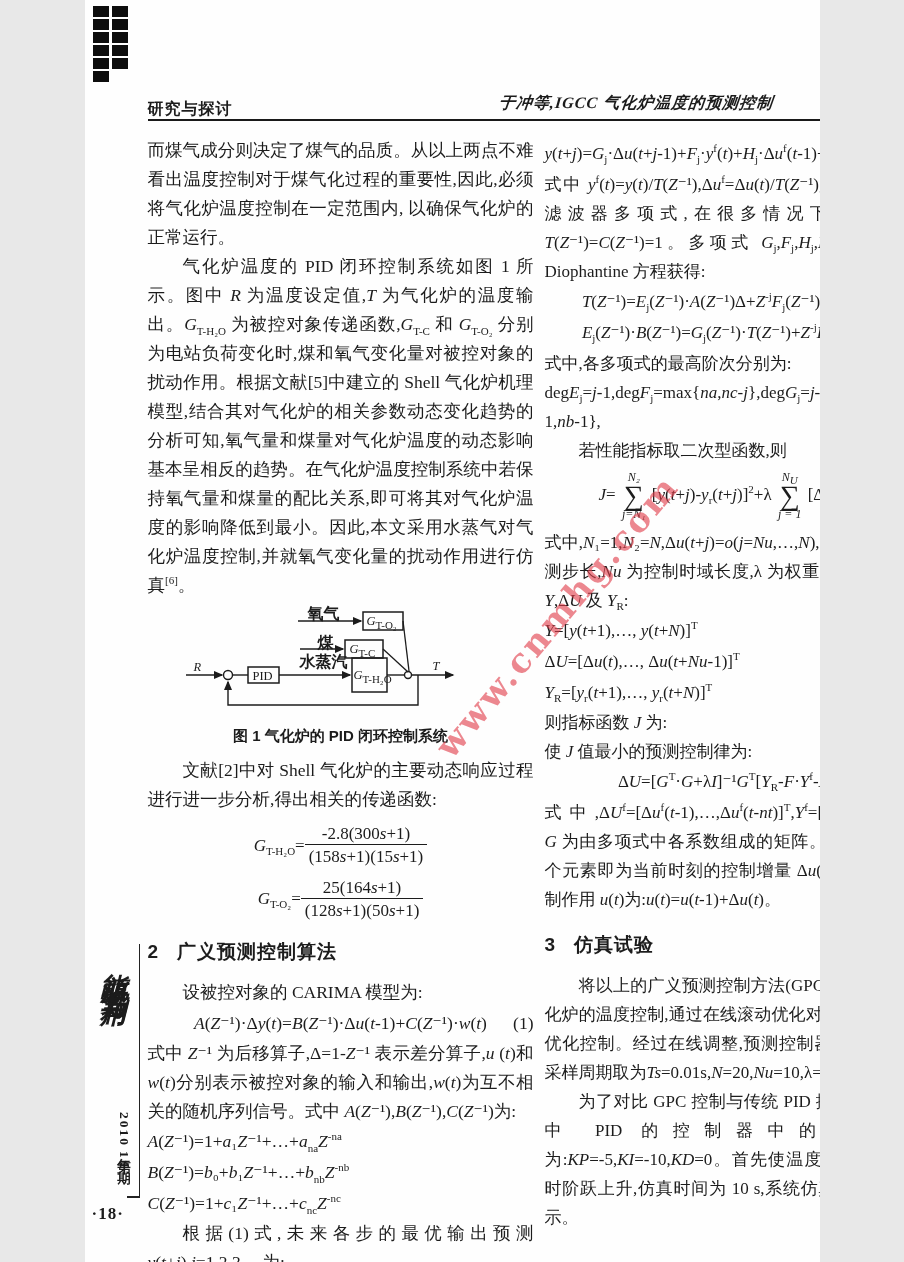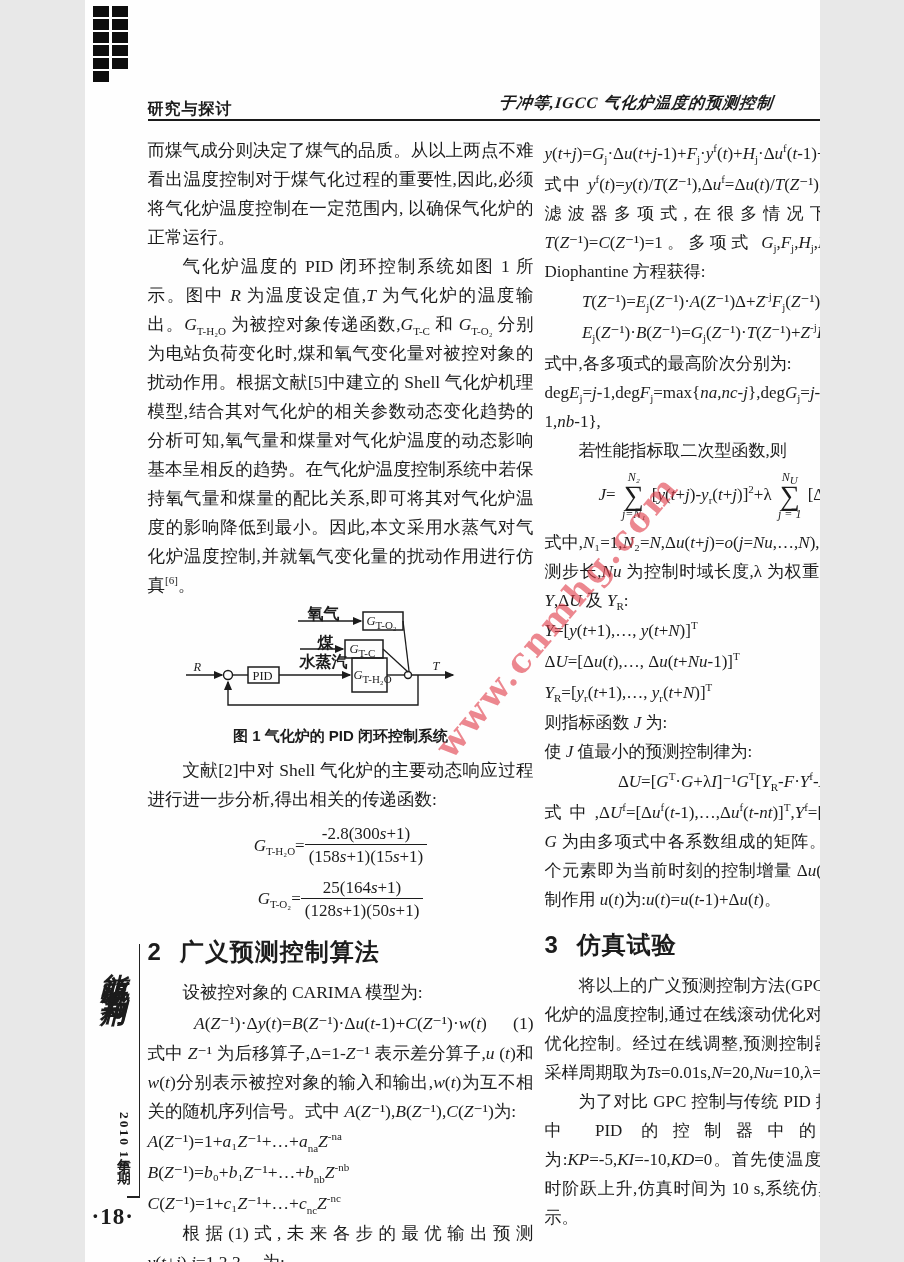--- a/index.html
+++ b/index.html
@@ -28,38 +28,38 @@
   .frac .den{display:block;border-top:1.6px solid #1c1c1c;padding:1px 4px 0 4px;}
   .frac .num{display:block;padding:0 4px;}
   .tf{display:flex;justify-content:center;align-items:center;margin:9px 0;font-size:17px;}
   .sum{display:inline-flex;flex-direction:column;align-items:center;vertical-align:middle;
        line-height:1;margin:0 2px;}
   .sum .lim{font-size:12px;font-style:italic;}
   .sum .sig{font-size:28px;line-height:0.9;}
   .eq-big{margin:6px 0 8px 0;}
   
   .sec{font-family:"Liberation Sans","DejaVu Sans",sans-serif;font-weight:bold;
-       font-size:24px;text-align:left;text-indent:0;margin:16px 0 12px 0;letter-spacing:1px;}
+       font-size:19px;text-align:left;text-indent:0;margin:16px 0 12px 0;letter-spacing:1px;}
   .sec .no{margin-right:18px;}
   
   .figure{position:relative;width:386px;height:146px;margin:4px 0 6px 0;}
   .figure svg{position:absolute;left:0;top:0;}
   .flabel{position:absolute;font-size:12.5px;line-height:1;white-space:nowrap;}
   .flabel.cn{font-weight:bold;font-family:Liberation Serif, serif;font-size:16px;}
   .fig-caption{position:absolute;left:0;right:0;bottom:0;text-align:center;font-size:15px;
        font-weight:bold;font-family:"Liberation Sans","DejaVu Sans",sans-serif;}
   
   .sb-journal{position:absolute;left:12px;top:952px;writing-mode:vertical-rl;
        font-size:26px;font-weight:bold;font-style:italic;letter-spacing:5px;
        font-family:"DejaVu Serif",serif;}
   .sb-rule{position:absolute;left:54px;top:944px;width:1.6px;height:253px;background:#222;}
   .sb-rule-foot{position:absolute;left:42px;top:1196px;width:13px;height:1.6px;background:#222;}
   .sb-issue{position:absolute;left:30px;top:1112px;writing-mode:vertical-rl;
        font-size:13.5px;font-weight:bold;letter-spacing:2px;}
-  .page-num{position:absolute;left:7px;top:1204px;font-size:23px;font-weight:bold;letter-spacing:1px;}
+  .page-num{position:absolute;left:7px;top:1204px;font-size:17px;font-weight:bold;letter-spacing:1px;}
   
   .watermark{position:absolute;left:287px;top:596px;width:370px;text-align:center;
        transform:rotate(-50deg);font-size:34px;font-weight:bold;letter-spacing:3px;
        color:rgba(224,62,74,0.62);font-family:"DejaVu Serif",serif;z-index:9;pointer-events:none;}
   
   .reg-marks{position:absolute;left:8px;top:6px;width:36px;z-index:3;}
   .reg-marks .rrow{display:flex;gap:3px;margin-bottom:2px;}
   .reg-marks .blk{width:16px;height:11px;background:#0d0d0d;}
   .speck{position:absolute;left:869px;top:875px;width:4px;height:4px;border-radius:50%;
        background:#9a9a9a;opacity:.6;}

